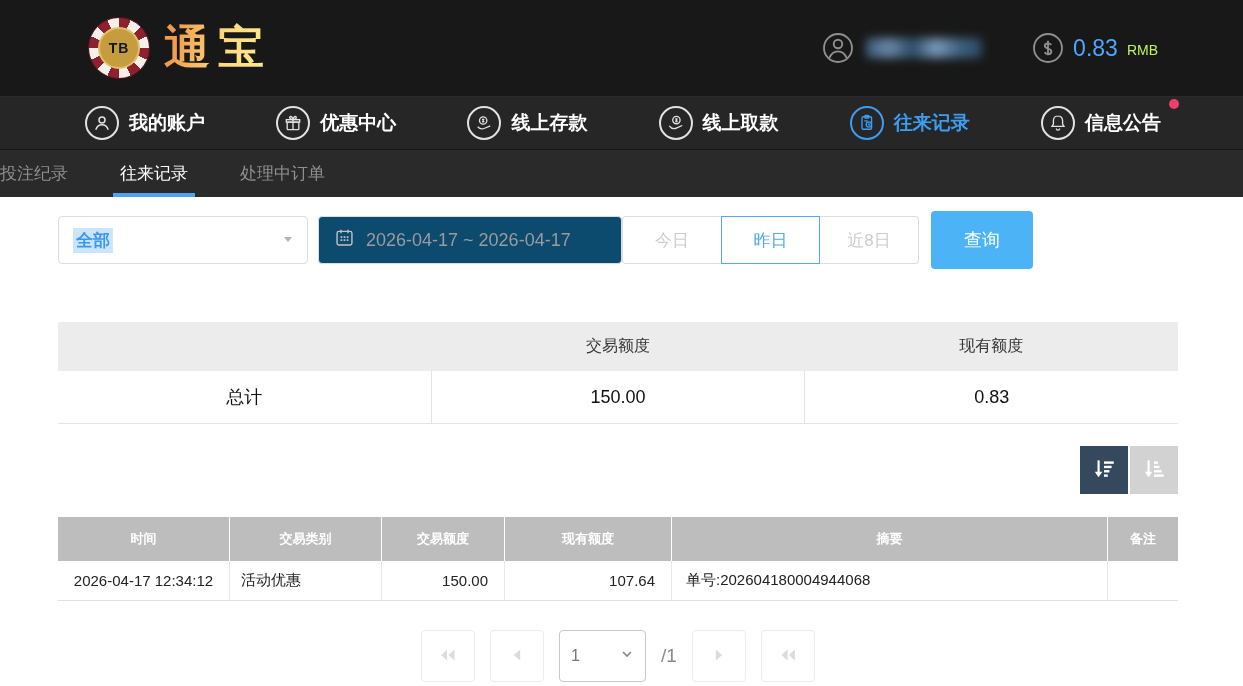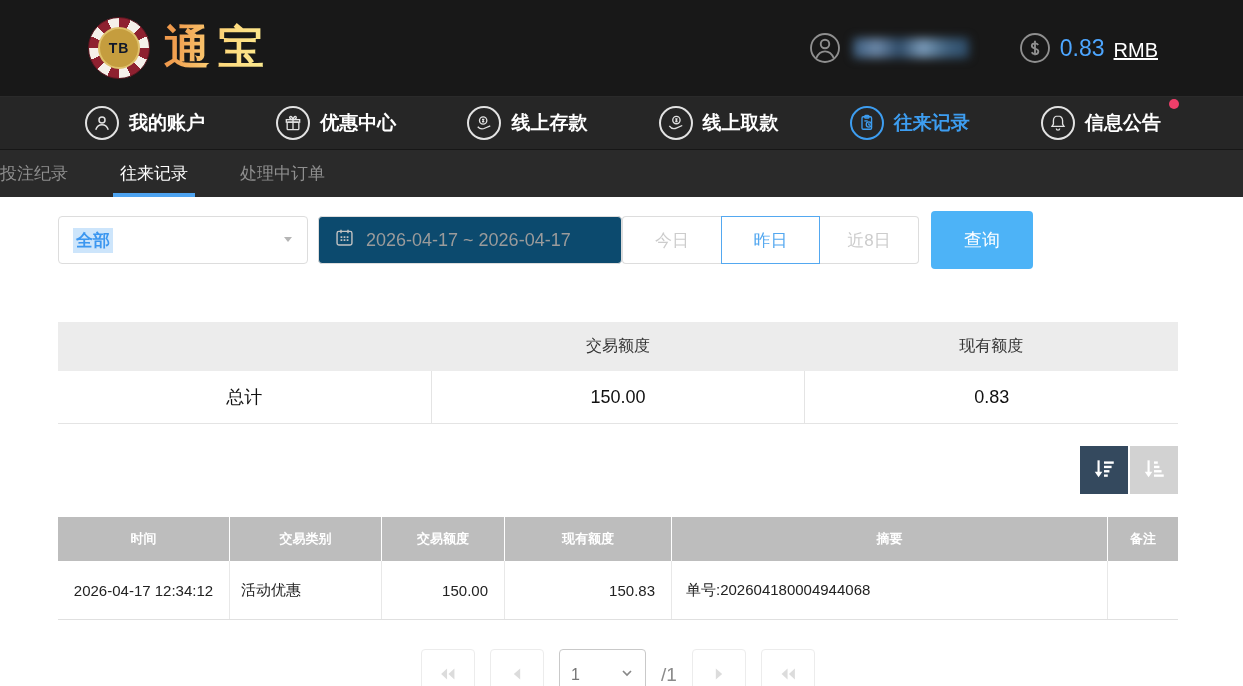--- a/index.html
+++ b/index.html
@@ -32,21 +32,21 @@
   .topbar-right { display:flex; align-items:center; }
   .user-block { display:flex; align-items:center; gap:12px; margin-right:50px; }
   .round-icon { color:#8f8f8f; display:flex; }
   .username-blur {
     width:116px; height:20px; border-radius:3px;
     background:linear-gradient(90deg,#3a5a7a,#6c88a8,#2e4a66,#7a9ab8,#41627f,#2c4a66);
     filter:blur(5px);
   }
   .balance-block { display:flex; align-items:center; gap:9px; }
   .balance-num { color:#4da6ff; font-size:23px; }
-  .balance-cur { color:#ffffff; font-size:20px; padding-top:4px;text-decoration:underline; }
+  .balance-cur { color:#bef264; font-size:14px; padding-top:4px; }
   
   .mainnav {
     height:52px; background:#262626; display:flex; align-items:center;
     justify-content:space-between; padding:0 82px 0 85px;
   }
   .nav-item {
     display:flex; align-items:center; gap:10px; color:#fff;
     font-size:19px; font-weight:bold; position:relative; cursor:pointer;
   }
   .nav-icon {
@@ -117,21 +117,21 @@
   .sort-desc { background:#34495e; }
   .sort-asc  { background:#d2d2d2; }
   
   .records { margin-top:23px; }
   .rec-header { display:flex; height:44px; background:#bdbdbd; }
   .rec-header .cell {
     display:flex; align-items:center; justify-content:center;
     color:#fff; font-weight:bold; font-size:13px; border-right:1px solid #fff;
   }
   .rec-header .cell:last-child { border-right:none; }
-  .rec-row { display:flex; height:59px; border-bottom:1px solid #e0e0e0; background:#fff; }
+  .rec-row { display:flex; height:40px; border-bottom:1px solid #e0e0e0; background:#fff; }
   .rec-row .cell {
     display:flex; align-items:center; font-size:15px; color:#222;
     border-right:1px solid #e8e8e8;
   }
   .rec-row .cell:last-child { border-right:none; }
   .c-time    { width:172px; justify-content:center; }
   .c-type    { width:152px; padding-left:11px; }
   .c-amount  { width:123px; justify-content:flex-end; padding-right:16px; }
   .c-balance { width:167px; justify-content:flex-end; padding-right:16px; }
   .c-memo    { flex:1; padding-left:14px; }
@@ -330,21 +330,21 @@
       <div class="cell c-type">交易类别</div>
       <div class="cell c-amount">交易额度</div>
       <div class="cell c-balance">现有额度</div>
       <div class="cell c-memo">摘要</div>
       <div class="cell c-note">备注</div>
     </div>
     <div class="rec-row">
       <div class="cell c-time">2026-04-17 12:34:12</div>
       <div class="cell c-type">活动优惠</div>
       <div class="cell c-amount">150.00</div>
-      <div class="cell c-balance">150.83</div>
+      <div class="cell c-balance">107.64</div>
       <div class="cell c-memo">单号:202604180004944068</div>
       <div class="cell c-note"></div>
     </div>
   </section>
 
   <div class="pagination">
     <button class="page-btn">
       <span>
         <svg width="22" height="22" viewBox="0 0 24 24">
           <polygon points="11,6 11,18 4.5,12" fill="#dcdcdc"></polygon>

